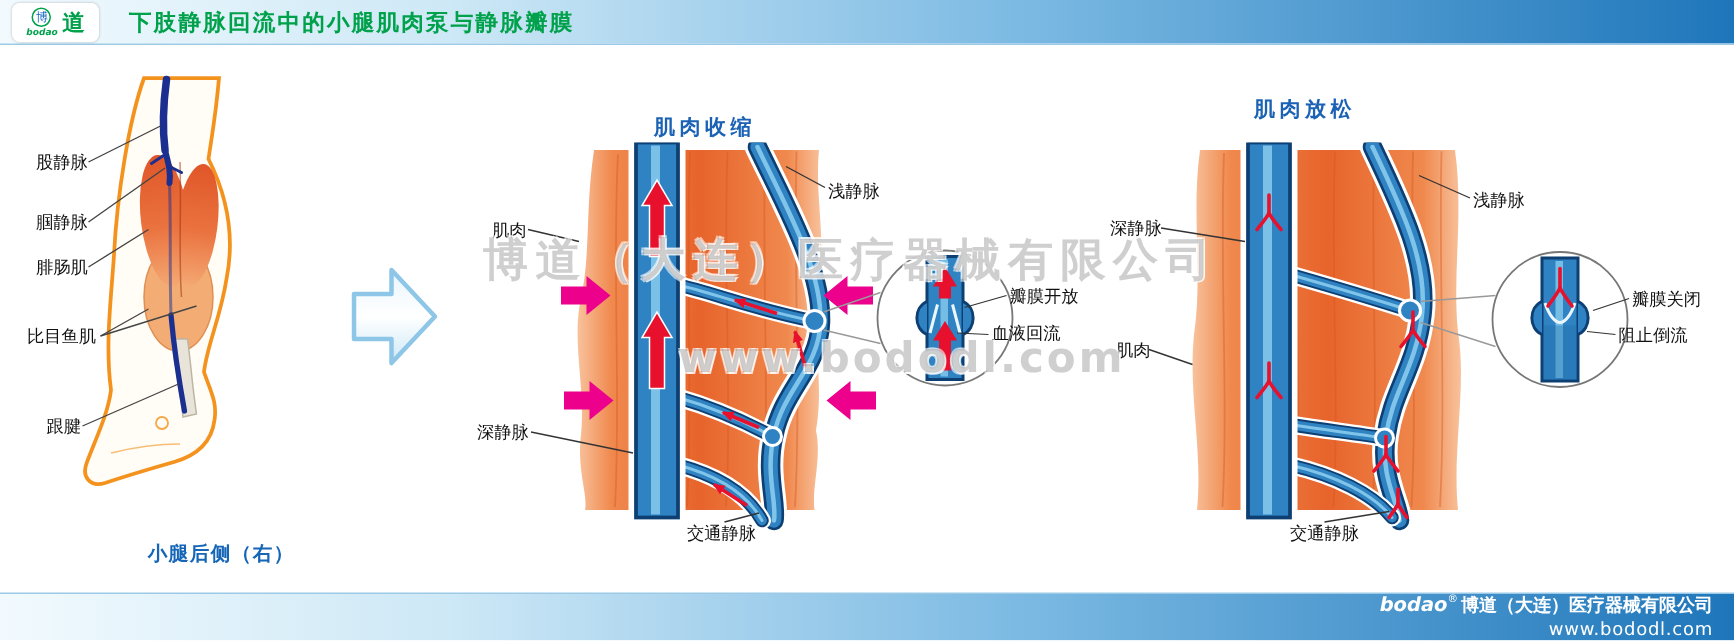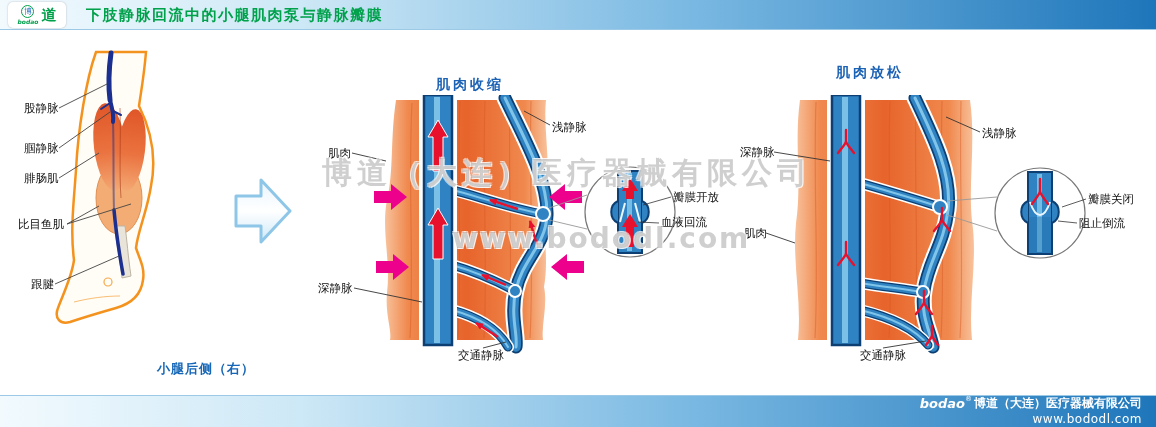--- a/index.html
+++ b/index.html
@@ -23,21 +23,21 @@
   .logo-dao { font-size:15px; color:#00a14b; font-weight:bold; }
 
   #page-title { position:absolute; left:86px; top:6px; font-size:15px; font-weight:bold;
                 color:#00a14b; letter-spacing:1.5px; white-space:nowrap; }
 
   .panel-title { position:absolute; width:160px; text-align:center; font-size:14px; font-weight:bold;
                  color:#1b62b5; letter-spacing:3px; }
   #title-mid { left:390px; top:76px; }
   #title-right { left:790px; top:64px; }
 
-  #leg-caption { position:absolute; left:40px; top:360px; width:215px; text-align:right;
+  #leg-caption { position:absolute; left:40px; top:360px; width:215px; text-align:center;
                  color:#1566b7; font-weight:bold; font-size:13px; letter-spacing:1px; }
 
   .wm { position:absolute; font-weight:bold; white-space:nowrap; color:rgba(128,128,128,0.38);
         text-shadow:1px 1px 0 rgba(255,255,255,.8), -1px -1px 0 rgba(255,255,255,.6),
                     1px -1px 0 rgba(255,255,255,.6), -1px 1px 0 rgba(255,255,255,.6);
         pointer-events:none; }
   #wm1 { left:322px; top:153px; font-size:30px; letter-spacing:5px; }
   #wm2 { left:452px; top:222px; font-size:28px; letter-spacing:2px; }
 
   .f-line1 { display:flex; align-items:flex-start; }

